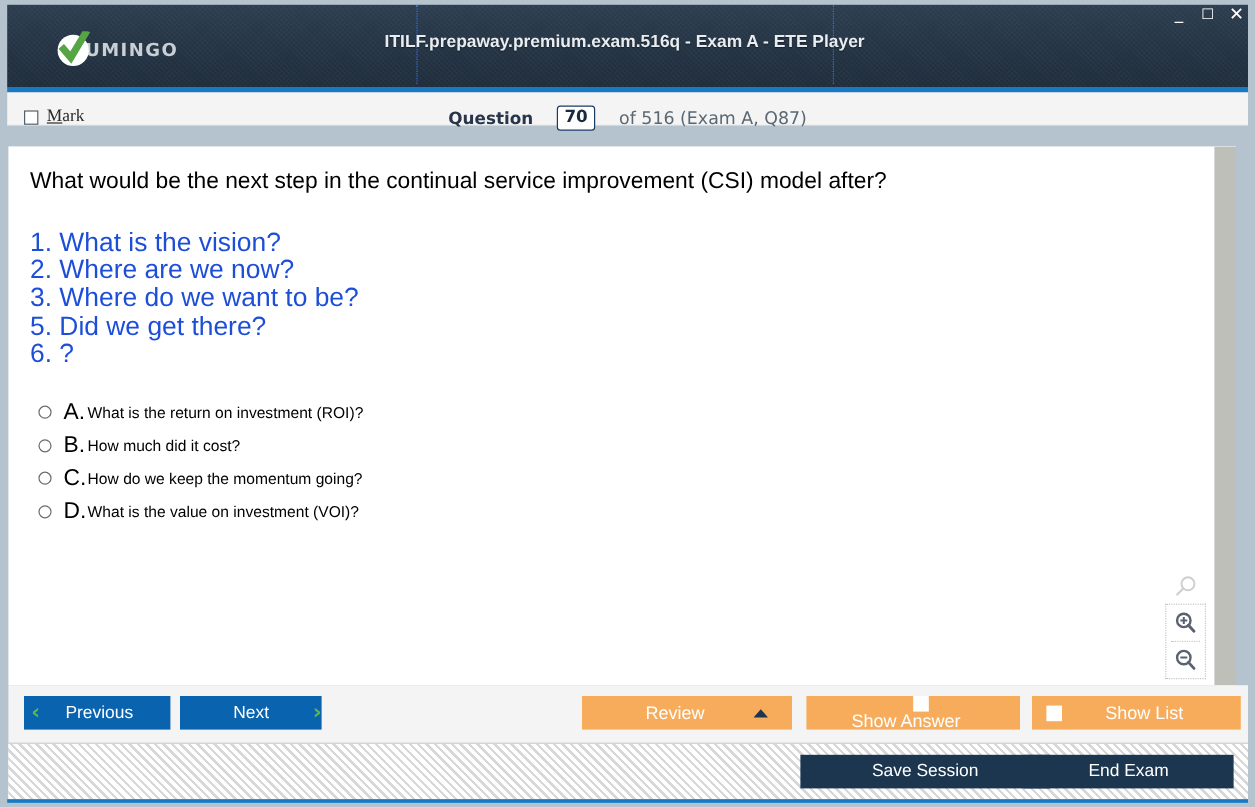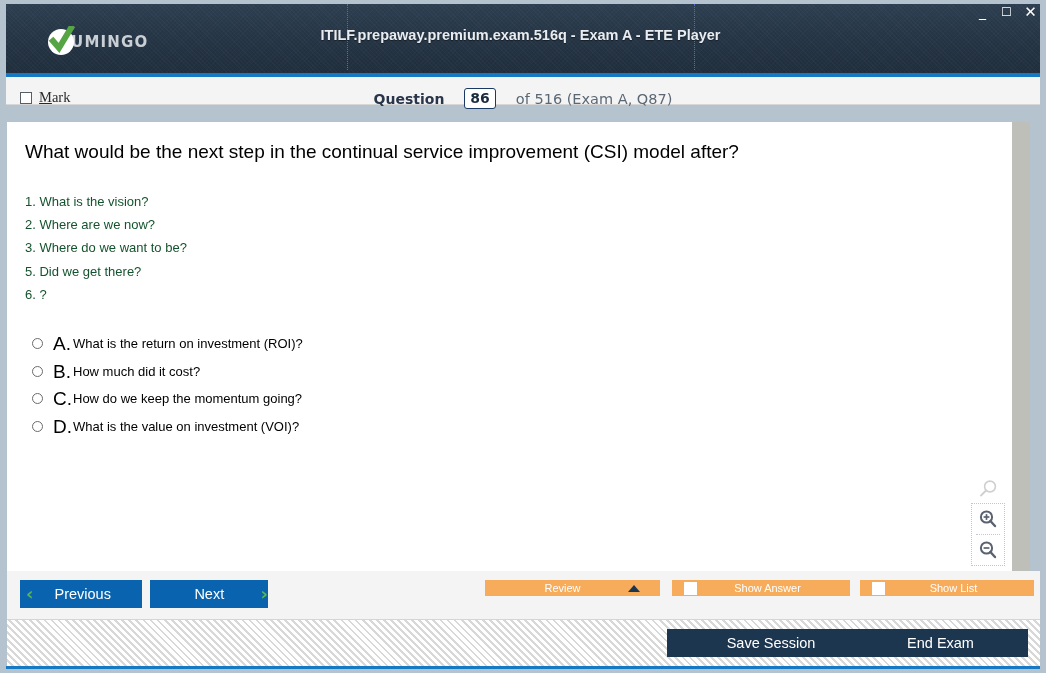--- a/index.html
+++ b/index.html
@@ -216,23 +216,23 @@
   }
   #question-stem { margin: 2px 0 0 4px; }
   #stem-list {
     list-style: none;
     margin: 27px 0 0 4px;
     padding: 0;
   }
   #stem-list li {
     font-family: "Liberation Sans Narrow", "Liberation Sans", sans-serif;
     font-stretch: condensed;
-    font-size: 13px;
+    font-size: 22px;
     line-height: 23.2px;
-    color: #14532d;
+    color: #1d4ed8;
   }
 
   #choices {
     margin: 26px 0 0 11px;
   }
   .choice {
     display: flex;
     align-items: flex-start;
     margin-bottom: 4.5px;
     cursor: pointer;
@@ -339,39 +339,39 @@
     font-weight: bold;
     font-family: "DejaVu Sans", sans-serif;
     line-height: 18px;
   }
   #btn-previous .nav-label { flex: 1; text-align: center; padding-right: 10px; }
   #btn-next .nav-label { flex: 1; text-align: center; padding-right: 2px; }
 
   .orangebtn {
     position: absolute;
     top: 9px;
-    height: 16px;
+    height: 28px;
     background: #f7ac5b;
     color: #ffffff;
-    font-size: 11px;
+    font-size: 15px;
     display: flex;
     align-items: center;
     cursor: pointer;
     box-sizing: border-box;
   }
   #btn-review { left: 478px; width: 175px; }
   #btn-review .rv-label { flex: 1; text-align: center; padding-left: 12px; }
   #review-caret {
     width: 0; height: 0;
     border-left: 6px solid transparent;
     border-right: 6px solid transparent;
     border-bottom: 7px solid #1d3650;
     margin-right: 20px;
   }
-  #btn-show-answer { left: 665px; width: 178px; }
+  #btn-show-answer { left: 665px; width: 178px; flex-direction: column; }
   #btn-show-list   { left: 853px; width: 174px; }
   .check-sq {
     width: 13px; height: 13px;
     background: #ffffff;
     margin-left: 12px;
     flex: 0 0 auto;
   }
   .ob-label { flex: 1; text-align: center; padding-right: 12px; }
 
   
@@ -437,21 +437,21 @@
 
   <div id="header-accent"></div>
 
   <div id="qstrip">
     <div id="mark-wrap">
       <div id="mark-box"></div>
       <div id="mark-label"><span class="accel">M</span><span>ark</span></div>
     </div>
     <div id="qcounter">
       <span id="qcounter-label">Question</span>
-      <span id="qnum-box">86</span>
+      <span id="qnum-box">70</span>
       <span id="qcounter-rest">of 516 (Exam A, Q87)</span>
     </div>
   </div>
 
   <div id="content">
     <div id="content-inner">
 
       <div class="qtext" id="question-stem">What would be the next step in the continual service improvement (CSI) model after?</div>
 
       <ul id="stem-list">

